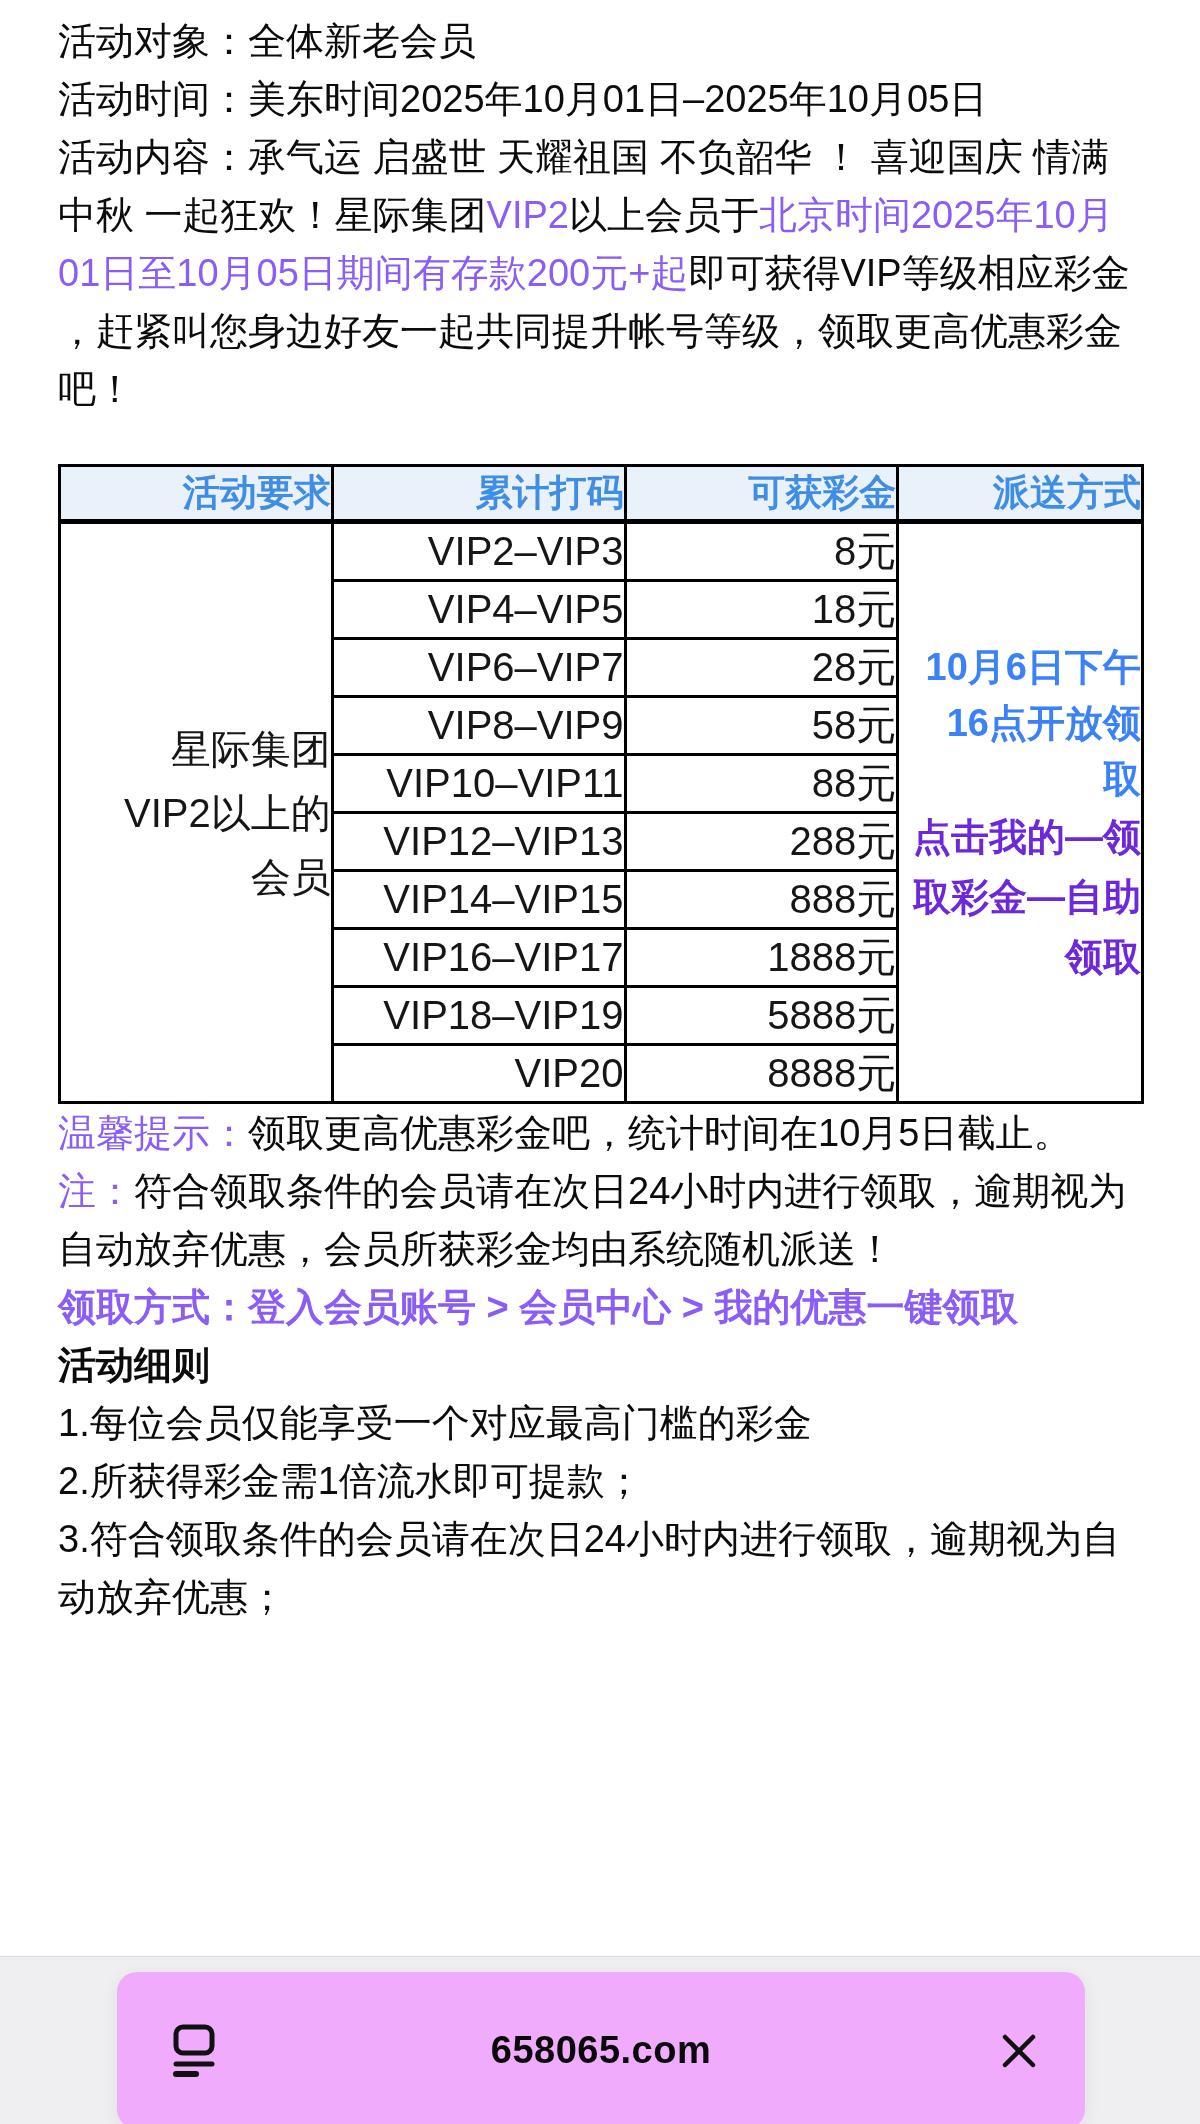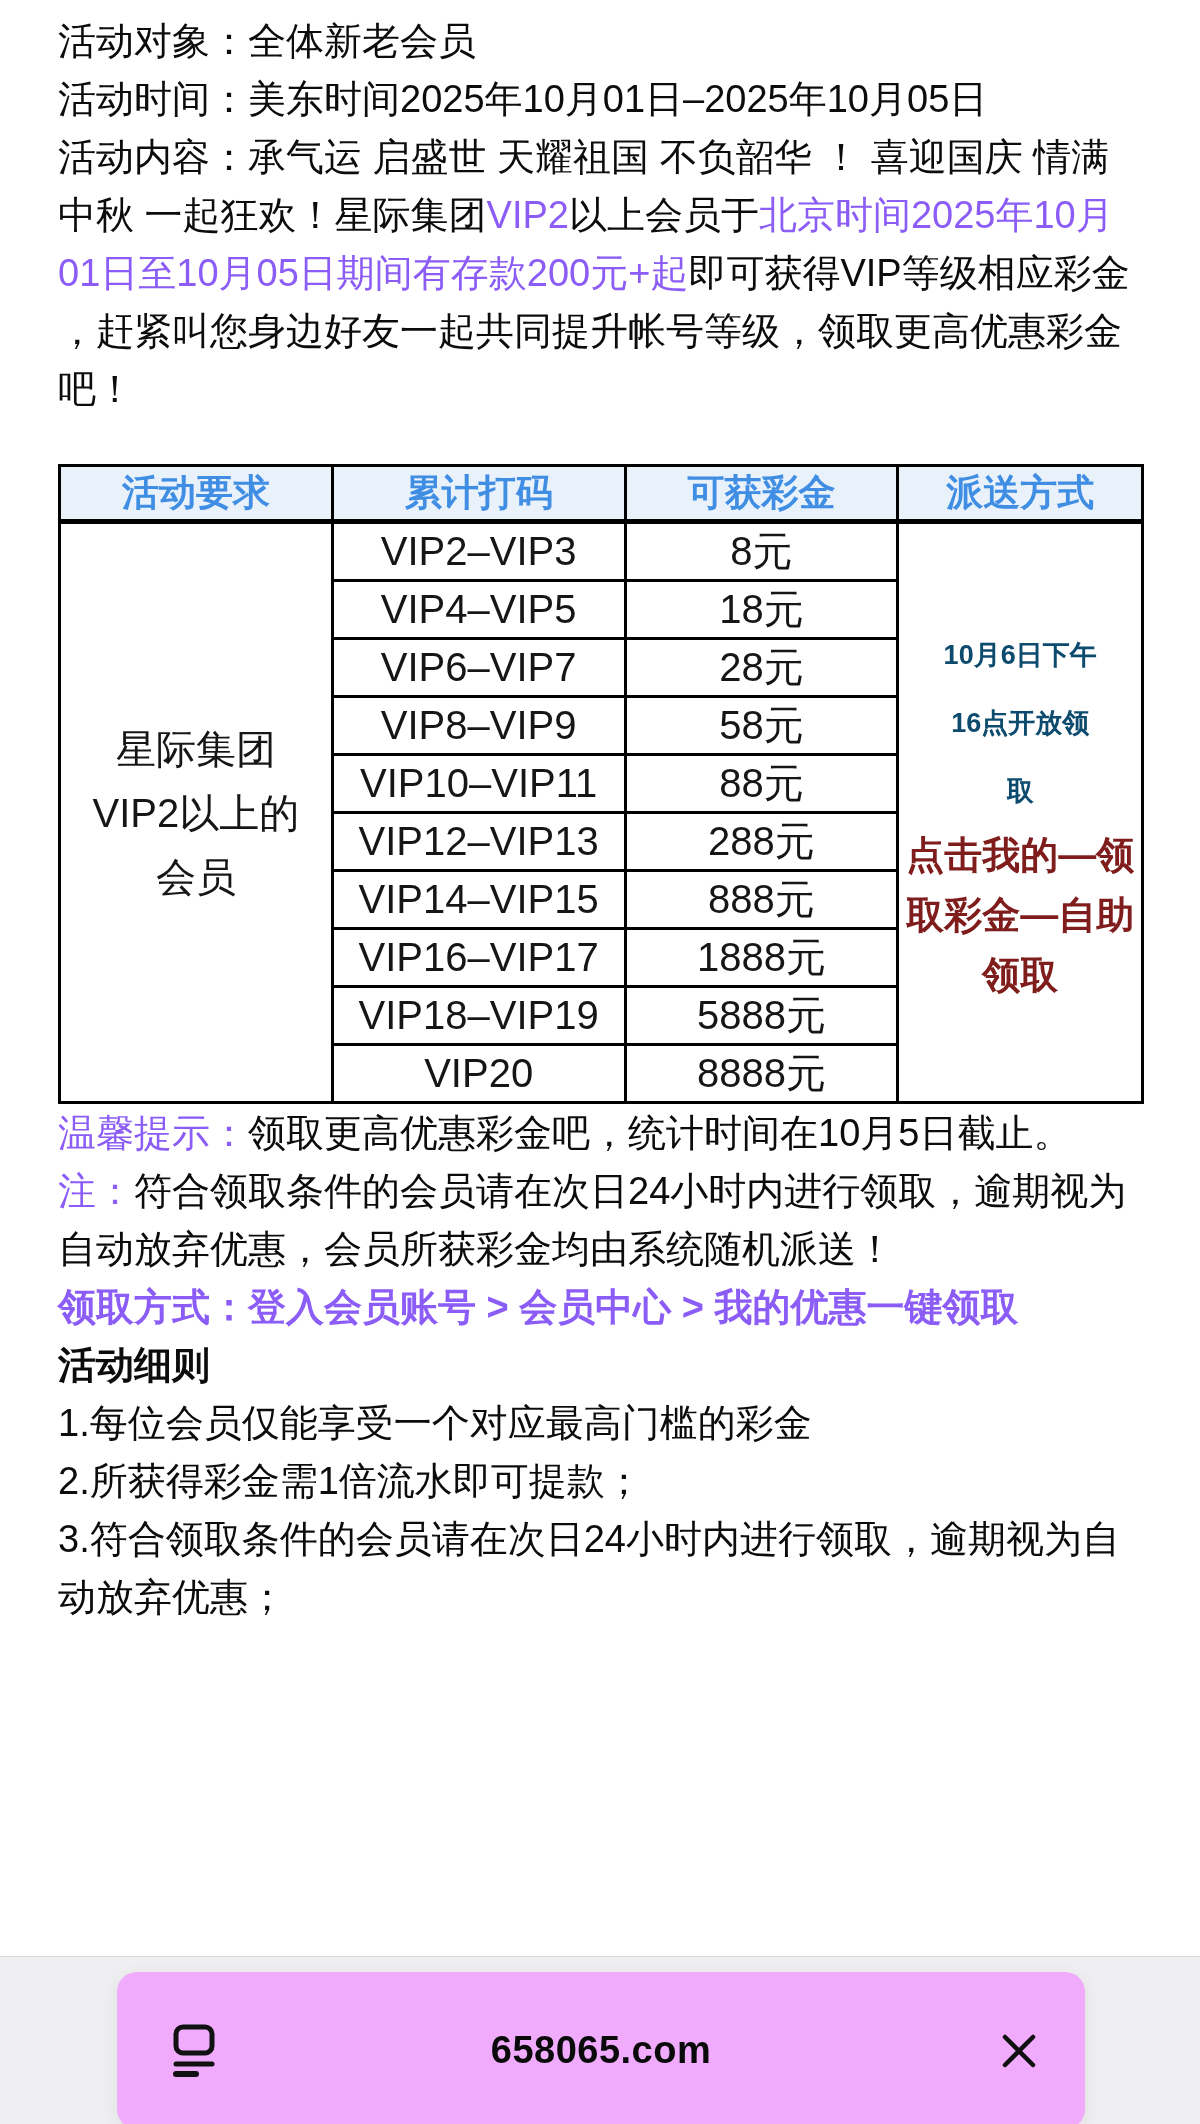--- a/index.html
+++ b/index.html
@@ -11,31 +11,31 @@
   .content{
     position:absolute;left:0;top:0;right:0;bottom:168px;
     overflow:hidden;box-sizing:border-box;padding:12px 58px 8px 58px;
   }
   .content p{margin:0;font-size:38px;line-height:58px;}
   .red{color:#8b5cf6;}
   
   table.promo{
     border-collapse:collapse;margin-top:46px;table-layout:fixed;width:1086px;
   }
-  table.promo th,table.promo td{border:3px solid #000;text-align:center;vertical-align:middle;padding:0;}
+  table.promo th,table.promo td{border:3px solid #000;text-align:right;vertical-align:middle;padding:0;}
   table.promo th{
     height:52px;background:#e9f1fb;color:#3f8ee3;font-weight:700;font-size:37px;
     border-bottom:5px solid #000;
   }
   table.promo td{height:54px;font-size:40px;color:#161616;}
   .col-req{width:272px;} .col-range{width:292px;} .col-bonus{width:272px;} .col-send{width:244px;}
   td.req-cell{font-size:40px;line-height:64px;white-space:pre-line;}
   td.send-cell{vertical-align:middle;}
-  .send-red{color:#0c4a6e;font-weight:700;font-size:27px;line-height:68px;white-space:pre-line;}
-  .send-blue{color:#7f1d1d;font-weight:700;font-size:38px;line-height:60px;white-space:pre-line;}
+  .send-red{color:#3b82f6;font-weight:700;font-size:38px;line-height:56px;white-space:pre-line;}
+  .send-blue{color:#6d28d9;font-weight:700;font-size:38px;line-height:60px;white-space:pre-line;}
   
   .tip{margin-top:114px;}
   .note{margin-top:40px;}
   .claim{margin-top:70px;font-weight:700;color:#8b5cf6;}
   .rules-title{margin-top:44px;font-weight:700;}
   
   .bottom-bar{
     position:absolute;left:0;top:1956px;width:1200px;height:168px;
     background:#efeff1;border-top:1px solid #d8d8da;box-sizing:border-box;
   }

